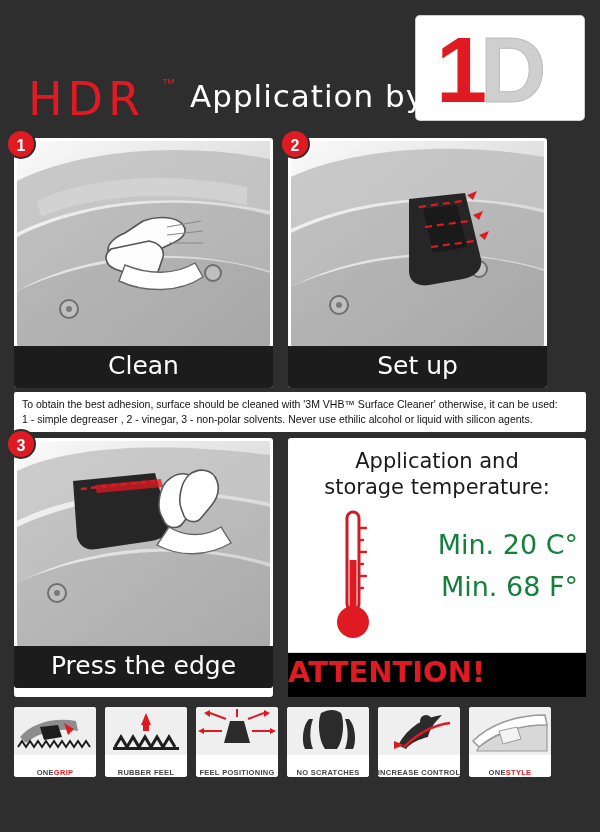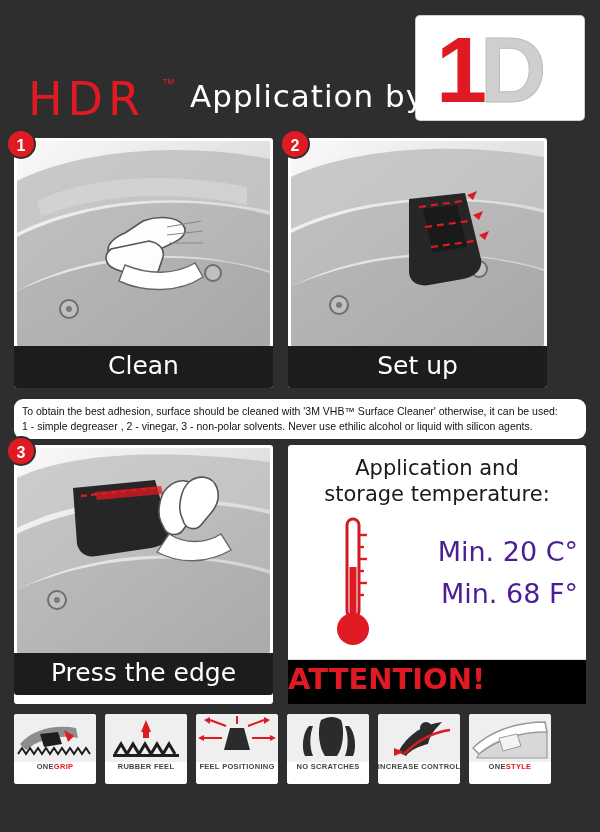--- a/index.html
+++ b/index.html
@@ -110,27 +110,27 @@
     color: #fff;
     font-size: 16px;
     font-weight: bold;
     text-align: center;
     line-height: 30px;
     border: 2px solid #2e2e2e;
     z-index: 5;
   }
   
   .note {
-    margin-top: 11px;
+    margin-top: 4px;
     background: #fff;
     color: #111;
     font-size: 10.5px;
     line-height: 15px;
     padding: 5px 8px;
-    border-radius: 9px;
+    border-radius: 2px;
   }
   .note div { white-space: nowrap; }
   .note-center { text-align: center; }
   
   .temp-panel {
     width: 304px;
     background: #fff;
     border-radius: 3px;
     position: relative;
     padding-top: 6px;
@@ -149,21 +149,21 @@
   }
   .thermo {
     position: absolute;
     left: 48px; top: 6px;
     width: 34px; height: 140px;
   }
   .temp-values {
     position: absolute;
     right: 8px; top: 22px;
     text-align: right;
-    color: #4c1d95;
+    color: #15803d;
     font-size: 27px;
     line-height: 42px;
     font-family: "DejaVu Sans", sans-serif;
   }
   .attention {
     background: #000000;
     color: #e01a22;
     font-size: 29px;
     font-weight: bold;
     text-align: left;
@@ -190,21 +190,21 @@
     overflow: hidden;
   }
   .ficon .lbl {
     height: 22px;
     background: #fff;
     color: #111;
     font-size: 7.5px;
     font-weight: bold;
     letter-spacing: .3px;
     display: flex;
-    align-items: flex-start;
+    align-items: flex-end;
     justify-content: center;
     text-align: center;
     line-height: 9px;
     padding: 0 2px;
   }
   .lbl .red { color: #e01a22; }
   .lbl .grey { color: #444; }
   svg { display: block; }
 </style>
 </head>

